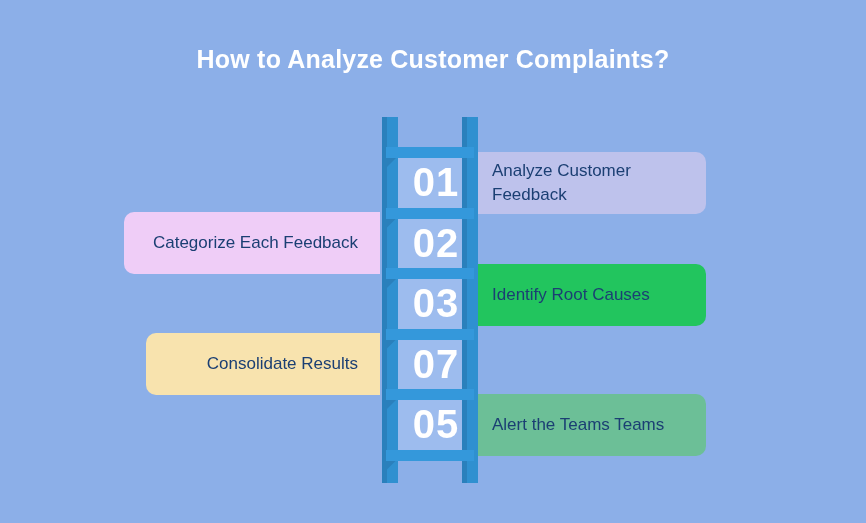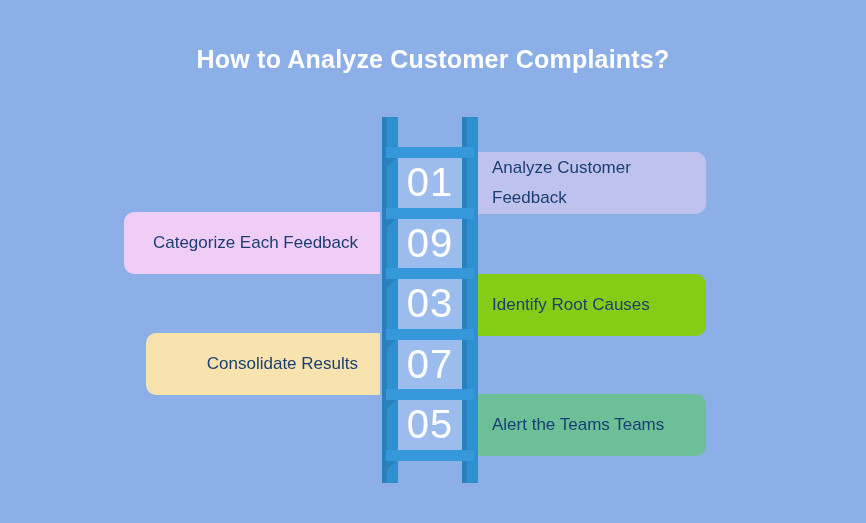--- a/index.html
+++ b/index.html
@@ -87,39 +87,39 @@
     left: 0;
     top: 11px;
     width: 10px;
     height: 10px;
     background: #2A80BC;
     clip-path: polygon(0 0, 100% 0, 0 100%);
   }
 
   .step-num {
     position: absolute;
-    left: 10px;
+    left: 16px;
     width: 84px;
     text-align: center;
     color: #FFFFFF;
     font-size: 40px;
-    font-weight: 400;
+    font-weight: 700;
     line-height: 47px;
     letter-spacing: 1px;
   }
 
   
   .label {
     position: absolute;
     height: 62px;
     display: flex;
     align-items: center;
     color: #1B3F73;
     font-size: 17px;
-    line-height: 30px;
+    line-height: 24px;
     box-sizing: border-box;
   }
   .label-right {
     left: 470px;
     justify-content: flex-start;
     text-align: left;
     padding: 0 22px 0 22px;
     border-radius: 0 10px 10px 0;
   }
   .label-left {
@@ -133,21 +133,21 @@
 </head>
 <body>
 
 <div id="canvas">
 
   <div id="title">How to Analyze Customer Complaints?</div>
 
   <div id="labels">
       <div class="label label-right" style="background: rgb(190, 194, 236); top: 151.75px; width: 236px;">Analyze Customer Feedback</div>
       <div class="label label-left" style="background: rgb(239, 205, 247); top: 212.25px; width: 256px;">Categorize Each Feedback</div>
-      <div class="label label-right" style="background: #84cc16; top: 274px; width: 236px;">Identify Root Causes</div>
+      <div class="label label-right" style="background: #22c55e; top: 264px; width: 236px;">Identify Root Causes</div>
       <div class="label label-left" style="background: rgb(248, 227, 174); top: 333.25px; width: 234px;">Consolidate Results</div>
       <div class="label label-right" style="background: rgb(108, 191, 151); top: 393.75px; width: 236px;">Alert the Teams Teams</div>
     </div>
 
   <div id="ladder">
     <div id="step-panels">
         <div class="step-panel" style="top: 41px; height: 49.5px; background: rgb(157, 188, 238);"></div>
         <div class="step-panel" style="top: 101.5px; height: 49.5px; background: rgb(157, 188, 238);"></div>
         <div class="step-panel" style="top: 162px; height: 49.5px; background: rgb(157, 188, 238);"></div>
         <div class="step-panel" style="top: 222.5px; height: 49.5px; background: rgb(157, 188, 238);"></div>
@@ -158,20 +158,20 @@
     <div id="rungs">
         <div class="rung" style="top: 30px;"></div>
         <div class="rung" style="top: 90.5px;"></div>
         <div class="rung" style="top: 151px;"></div>
         <div class="rung" style="top: 211.5px;"></div>
         <div class="rung" style="top: 272px;"></div>
         <div class="rung" style="top: 332.5px;"></div>
       </div>
     <div id="step-numbers">
         <div class="step-num" style="top: 42.25px;">01</div>
-        <div class="step-num" style="top: 102.75px;">09</div>
+        <div class="step-num" style="top: 102.75px;">02</div>
         <div class="step-num" style="top: 163.25px;">03</div>
         <div class="step-num" style="top: 223.75px;">07</div>
         <div class="step-num" style="top: 284.25px;">05</div>
       </div>
   </div>
 
 </div>
 
 </body></html>

